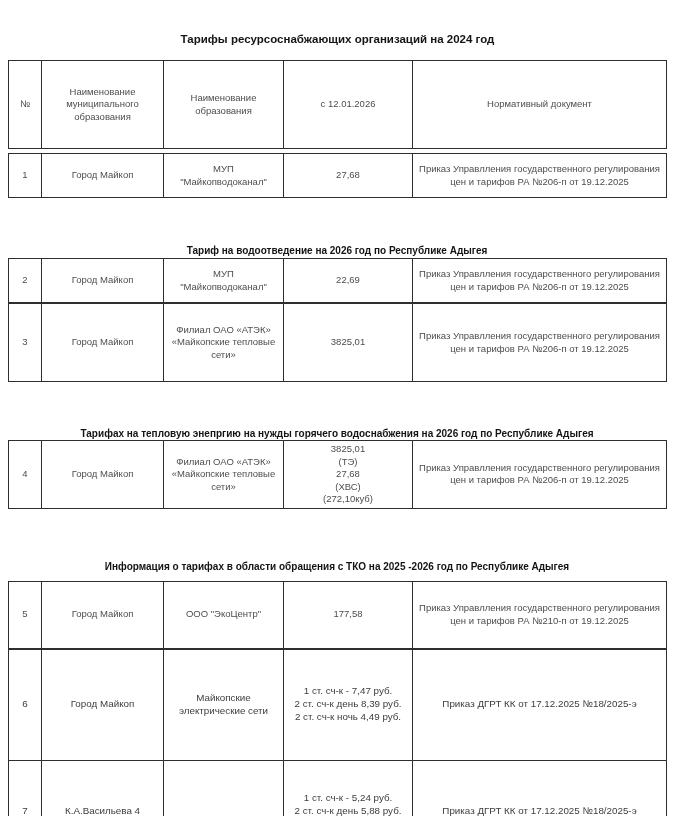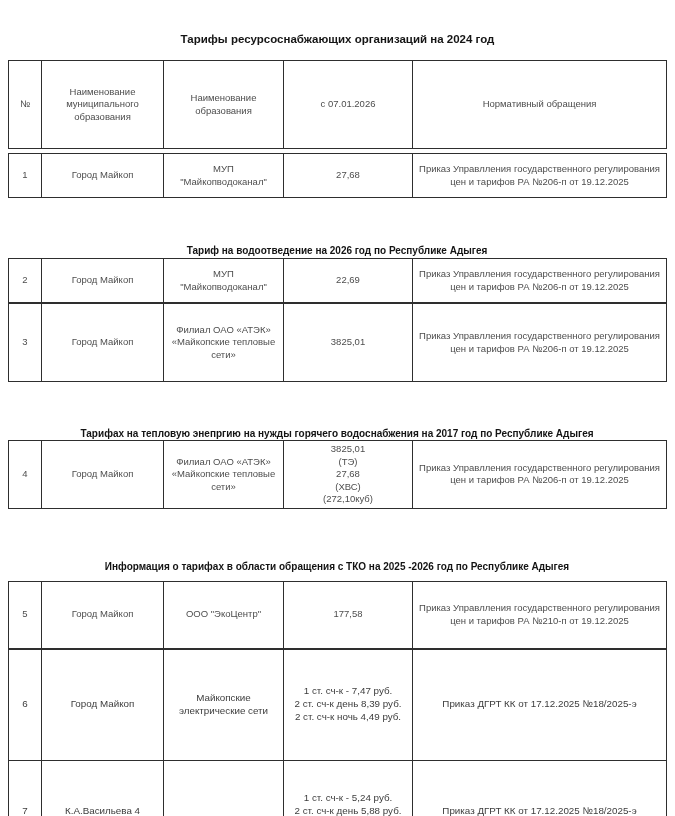--- a/index.html
+++ b/index.html
@@ -90,22 +90,22 @@
         <col class="col-mun">
         <col class="col-ent">
         <col class="col-tar">
         <col class="col-doc">
     </colgroup>
     <tbody>
         <tr class="hdr-row">
       <td>№</td>
       <td>Наименование муниципального образования</td>
       <td>Наименование образования</td>
-      <td>с 07.01.2026</td>
-      <td>Нормативный обращения</td>
+      <td>с 12.01.2026</td>
+      <td>Нормативный документ</td>
     </tr>
   </tbody>
     </table>
 
   <table class="tbl tbl-b">
     <colgroup>
       <col class="col-num">
         <col class="col-mun">
         <col class="col-ent">
         <col class="col-tar">
@@ -159,21 +159,21 @@
       <td>3</td>
       <td>Город Майкоп</td>
       <td>Филиал ОАО «АТЭК»
 «Майкопские тепловые сети»</td>
       <td>3825,01</td>
       <td>Приказ Управлления государственного регулирования цен и тарифов РА №206-п от 19.12.2025</td>
     </tr>
   </tbody>
     </table>
 
-  <div class="gap-heading g14">Тарифах на тепловую энепргию на нужды горячего водоснабжения на 2017 год по Республике Адыгея</div>
+  <div class="gap-heading g14">Тарифах на тепловую энепргию на нужды горячего водоснабжения на 2026 год по Республике Адыгея</div>
 
   <table class="tbl">
     <colgroup>
       <col class="col-num">
         <col class="col-mun">
         <col class="col-ent">
         <col class="col-tar">
         <col class="col-doc">
     </colgroup>
     <tbody>

